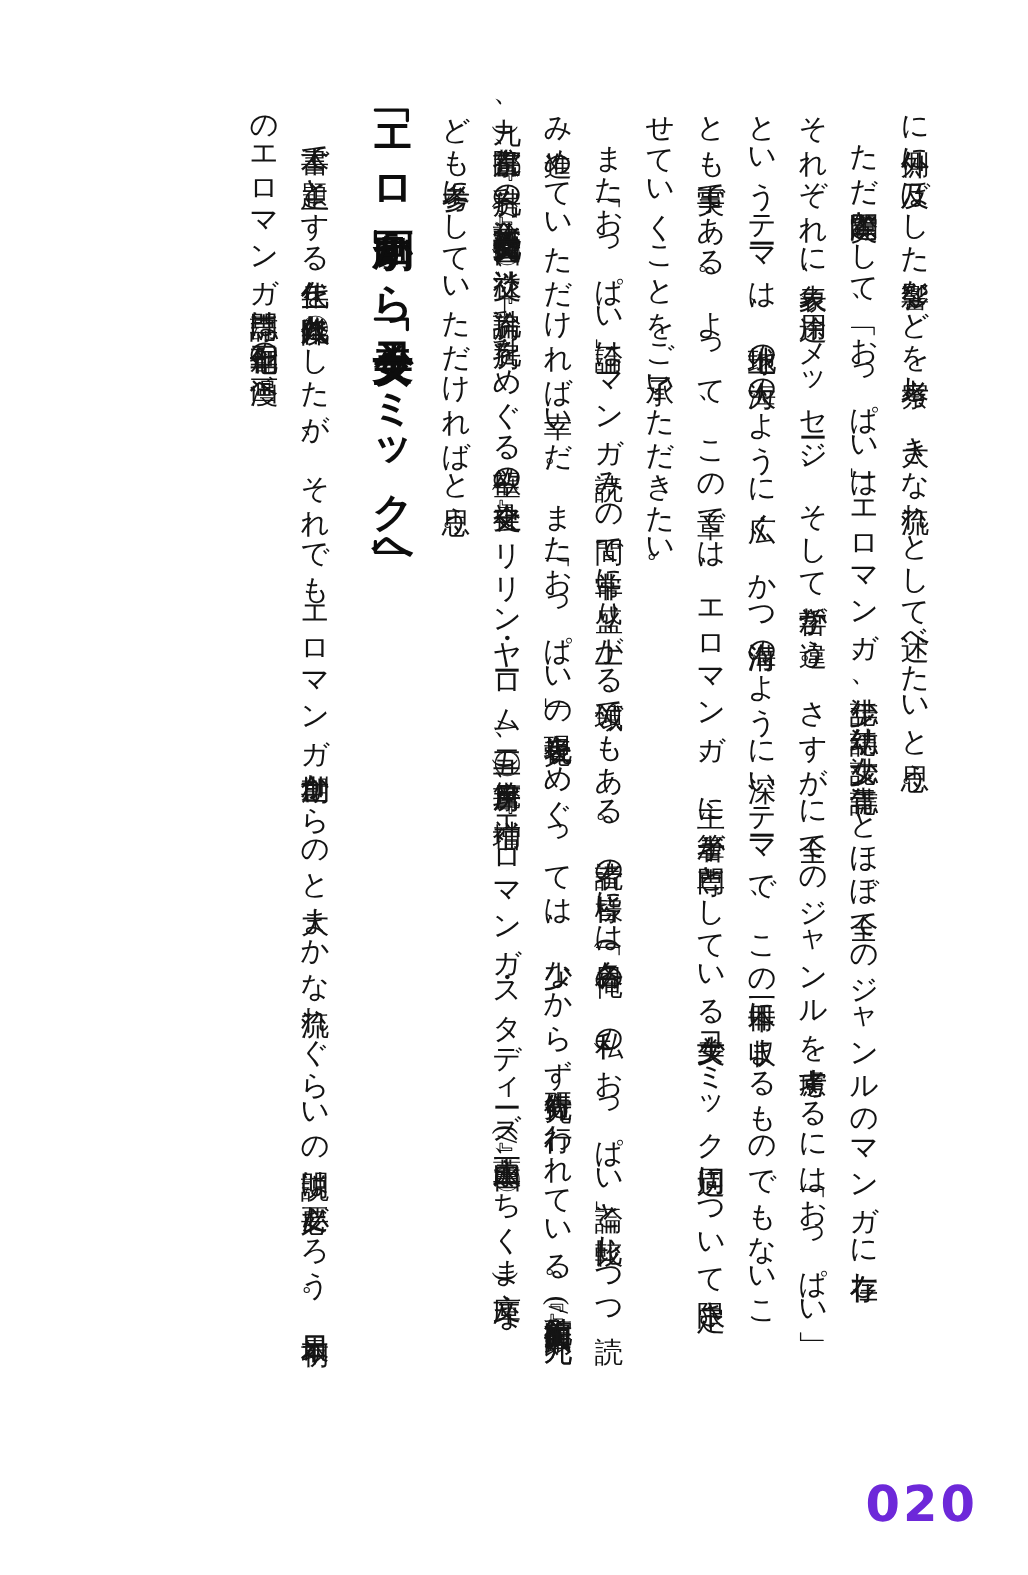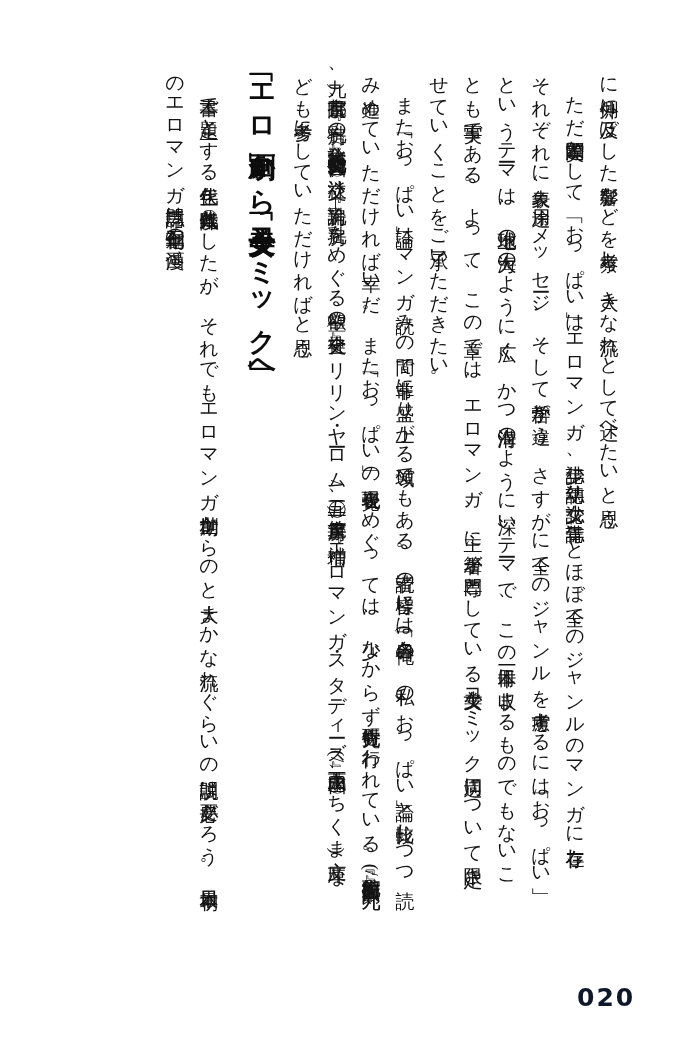--- a/index.html
+++ b/index.html
@@ -46,23 +46,23 @@
     letter-spacing: 2px;
     text-align: start;
     color: #0d0d0d;
   }
   .page-number {
     position: absolute;
     left: 577px;
     top: 983px;
     font-family: "DejaVu Sans", "Liberation Sans", sans-serif;
     font-weight: 700;
-    font-size: 25px;
+    font-size: 33px;
     letter-spacing: 2px;
-    color: #0f172a;
+    color: #6d28d9;
     text-align: right;
   }
 </style>
 </head>
 <body>
 
 <div class="page">
 
   <section class="text-block">
     <p>に外側に及ぼした影響などを考察し、大きな流れとして述べたいと思う。</p>

